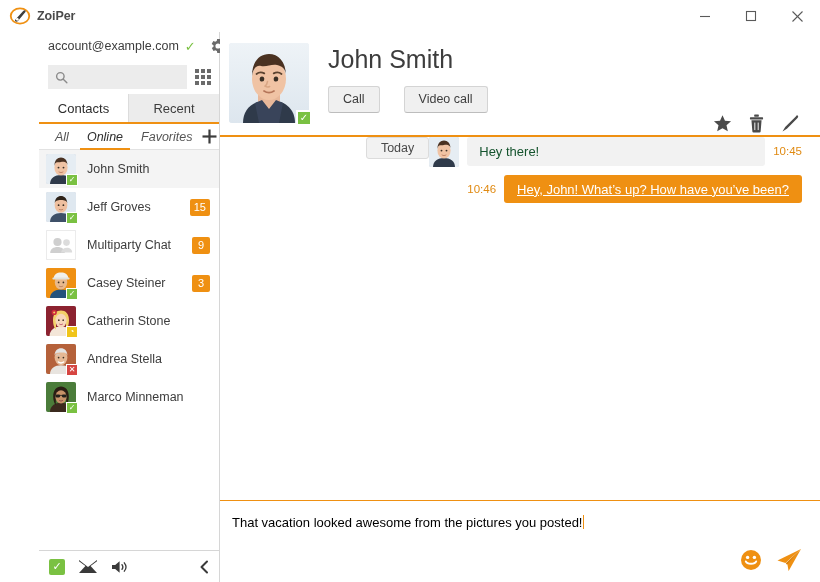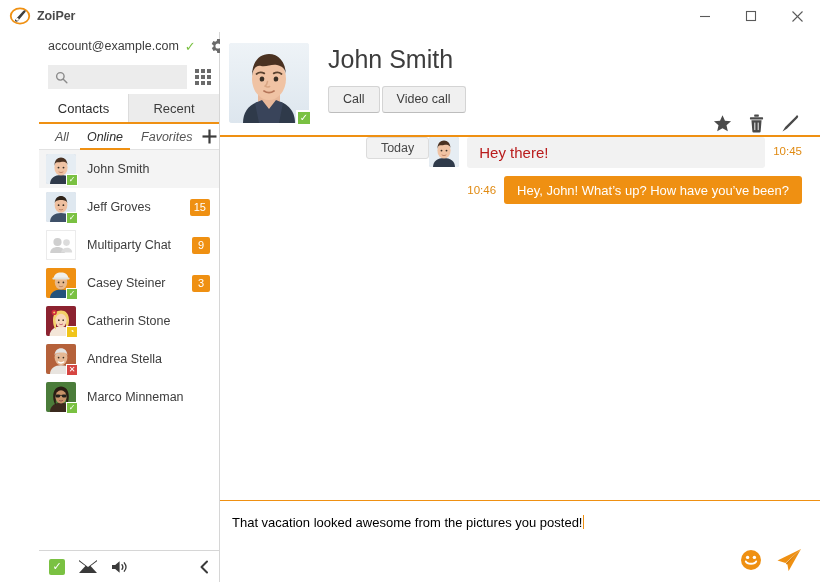--- a/index.html
+++ b/index.html
@@ -296,21 +296,21 @@
     padding-left: 19px;
     padding-top: 3px;
   }
   .hdr-name {
     font-size: 25px;
     color: #3d3d3d;
     font-weight: normal;
     line-height: 1.1;
     margin-bottom: 12px;
   }
-  .hdr-actions { display: flex; gap: 2px; }
+  .hdr-actions { display: flex; gap: 24px; }
   .pill {
     background: #f0f0f0;
     border: 1px solid #d4d4d4;
     border-bottom-color: #bdbdbd;
     border-radius: 3px;
     font-size: 12.5px;
     color: #3d3d3d;
     padding: 5px 14px;
     font-family: "Liberation Sans", sans-serif;
     line-height: 1.2;
@@ -370,22 +370,22 @@
     border-radius: 2px;
     overflow: hidden;
     background: #ccd3da;
   }
   .msg-avatar svg { display:block; width:30px; height:30px;}
   .bubble-in {
     flex: 1 1 auto;
     background: #f2f2f2;
     border-radius: 3px;
     padding: 7px 12px;
-    font-size: 15px;
-    color: #b91c1c;
+    font-size: 13px;
+    color: #14532d;
     min-height: 28px;
     display: flex;
     align-items: center;
   }
   .ts {
     font-size: 11.5px;
     color: #e08a12;
     flex: 0 0 auto;
     padding-top: 8px;
   }
@@ -396,20 +396,21 @@
   .bubble-out {
     flex: 1 1 auto;
     background: #ef9012;
     border-radius: 3px;
     padding: 1px 13px;
     font-size: 13px;
     color: #ffffff;
     min-height: 28px;
     display: flex;
     align-items: center;
+    text-decoration: underline;
   }
 
   
   .composer {
     flex: 0 0 82px;
     height: 82px;
     border-top: 1px solid #ef9012;
     position: relative;
     padding: 14px 18px 0 12px;
   }

